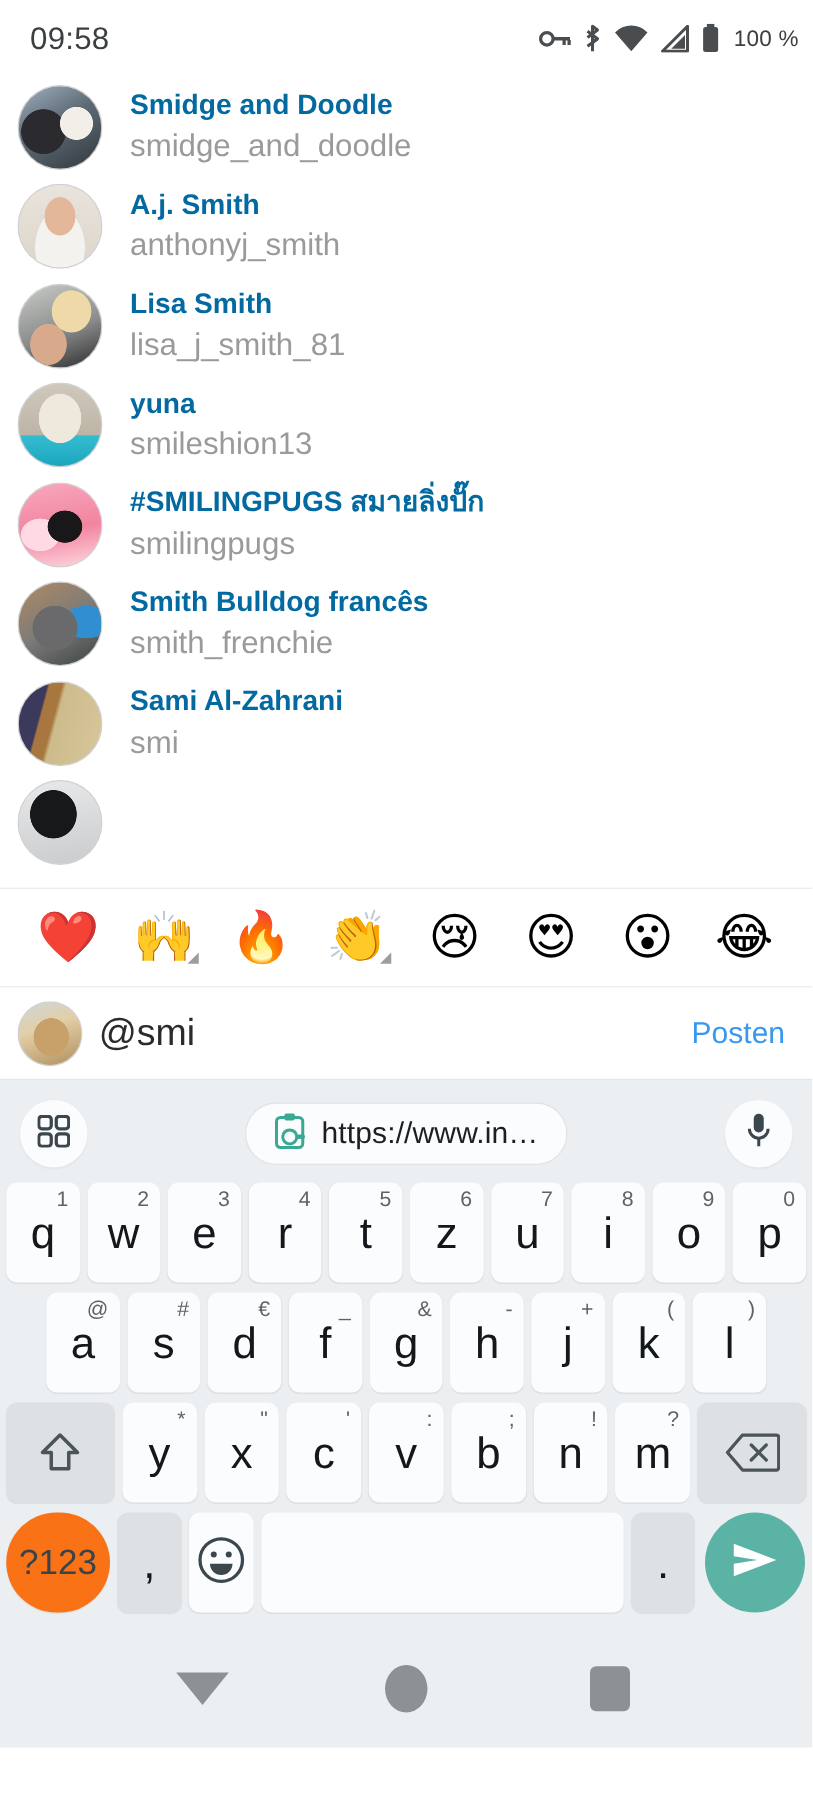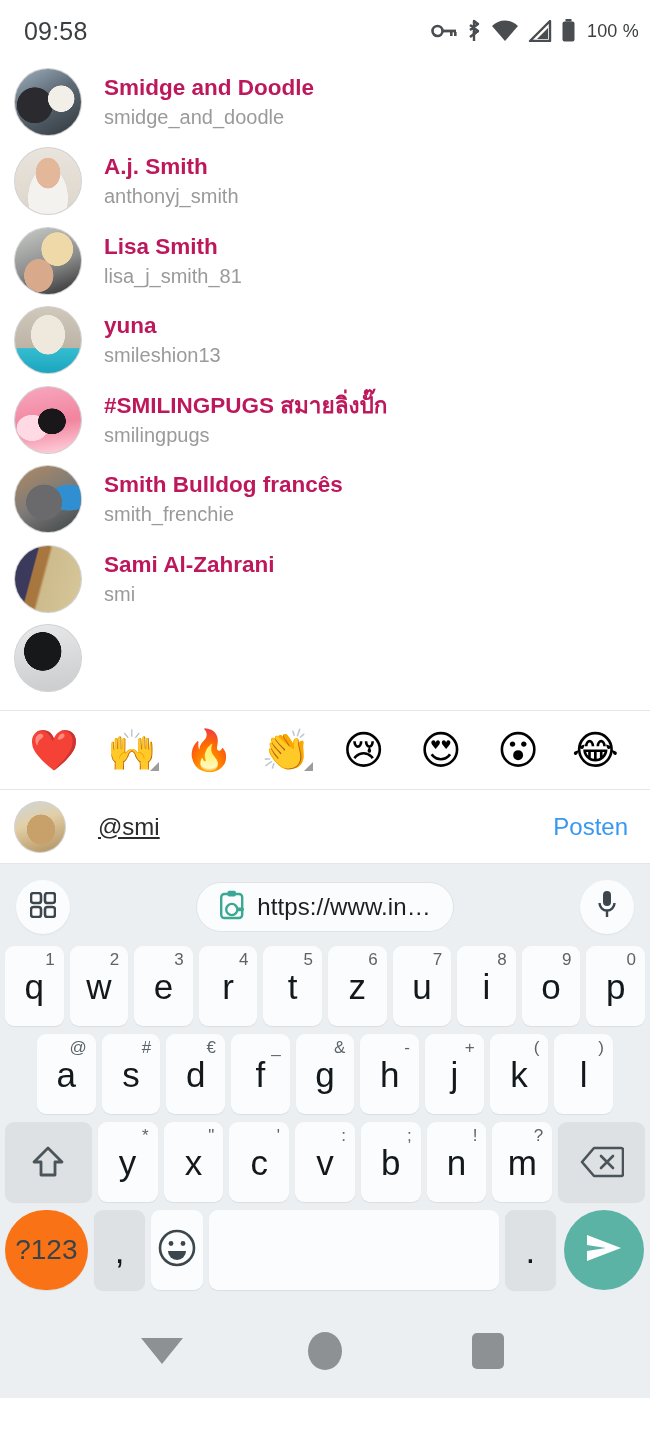--- a/index.html
+++ b/index.html
@@ -26,25 +26,25 @@
   .userlist { position:relative; height:648px; overflow:hidden; background:#fff; }
   .user-row { display:flex; align-items:center; height:79.5px; padding:0 0 0 14px; }
   .avatar {
     width:68px; height:68px; border-radius:50%; flex:0 0 68px;
     overflow:hidden; position:relative; background:#ddd;
     border:1px solid rgba(0,0,0,.06);
   }
   .avatar .g { position:absolute; inset:0; }
   .user-text { margin-left:22px; display:flex; flex-direction:column; justify-content:center; min-width:0; }
   .user-name {
-    font-size:22.5px; font-weight:bold; color:#be185d;
+    font-size:22.5px; font-weight:bold; color:#0369a1;
     line-height:1.26; white-space:nowrap;
   }
   .user-handle {
-    font-size:20px; color:#9a9a9a; line-height:1.3;
+    font-size:25px; color:#9a9a9a; line-height:1.3;
     white-space:nowrap; margin-top:2px;
   }
 
   
   .emoji-bar {
     height:80px; display:flex; align-items:center;
     border-top:1px solid #e6e6e6; border-bottom:1px solid #e6e6e6;
     background:#fff; padding:0 16px;
   }
   .emoji-cell {
@@ -59,22 +59,22 @@
   }
 
   
   .composer {
     height:74px; display:flex; align-items:center;
     padding:0 22px 0 14px; background:#fff;
     border-bottom:1px solid #e6e6e6;
   }
   .composer .avatar { width:52px; height:52px; flex:0 0 52px; }
   .composer-input {
-    flex:1; margin-left:32px; font-size:24px; color:#2b2b2b;
-    white-space:nowrap; overflow:hidden;text-decoration:underline;
+    flex:1; margin-left:13px; font-size:30px; color:#2b2b2b;
+    white-space:nowrap; overflow:hidden;
   }
   .post-btn {
     font-size:24px; color:#3897f0; white-space:nowrap; padding-left:14px;
   }
 
   
   .keyboard { background:#eceff1; padding-top:4px; }
   .kb-toolbar {
     height:78px; display:flex; align-items:center; padding:0 16px;text-align:right;
   }

